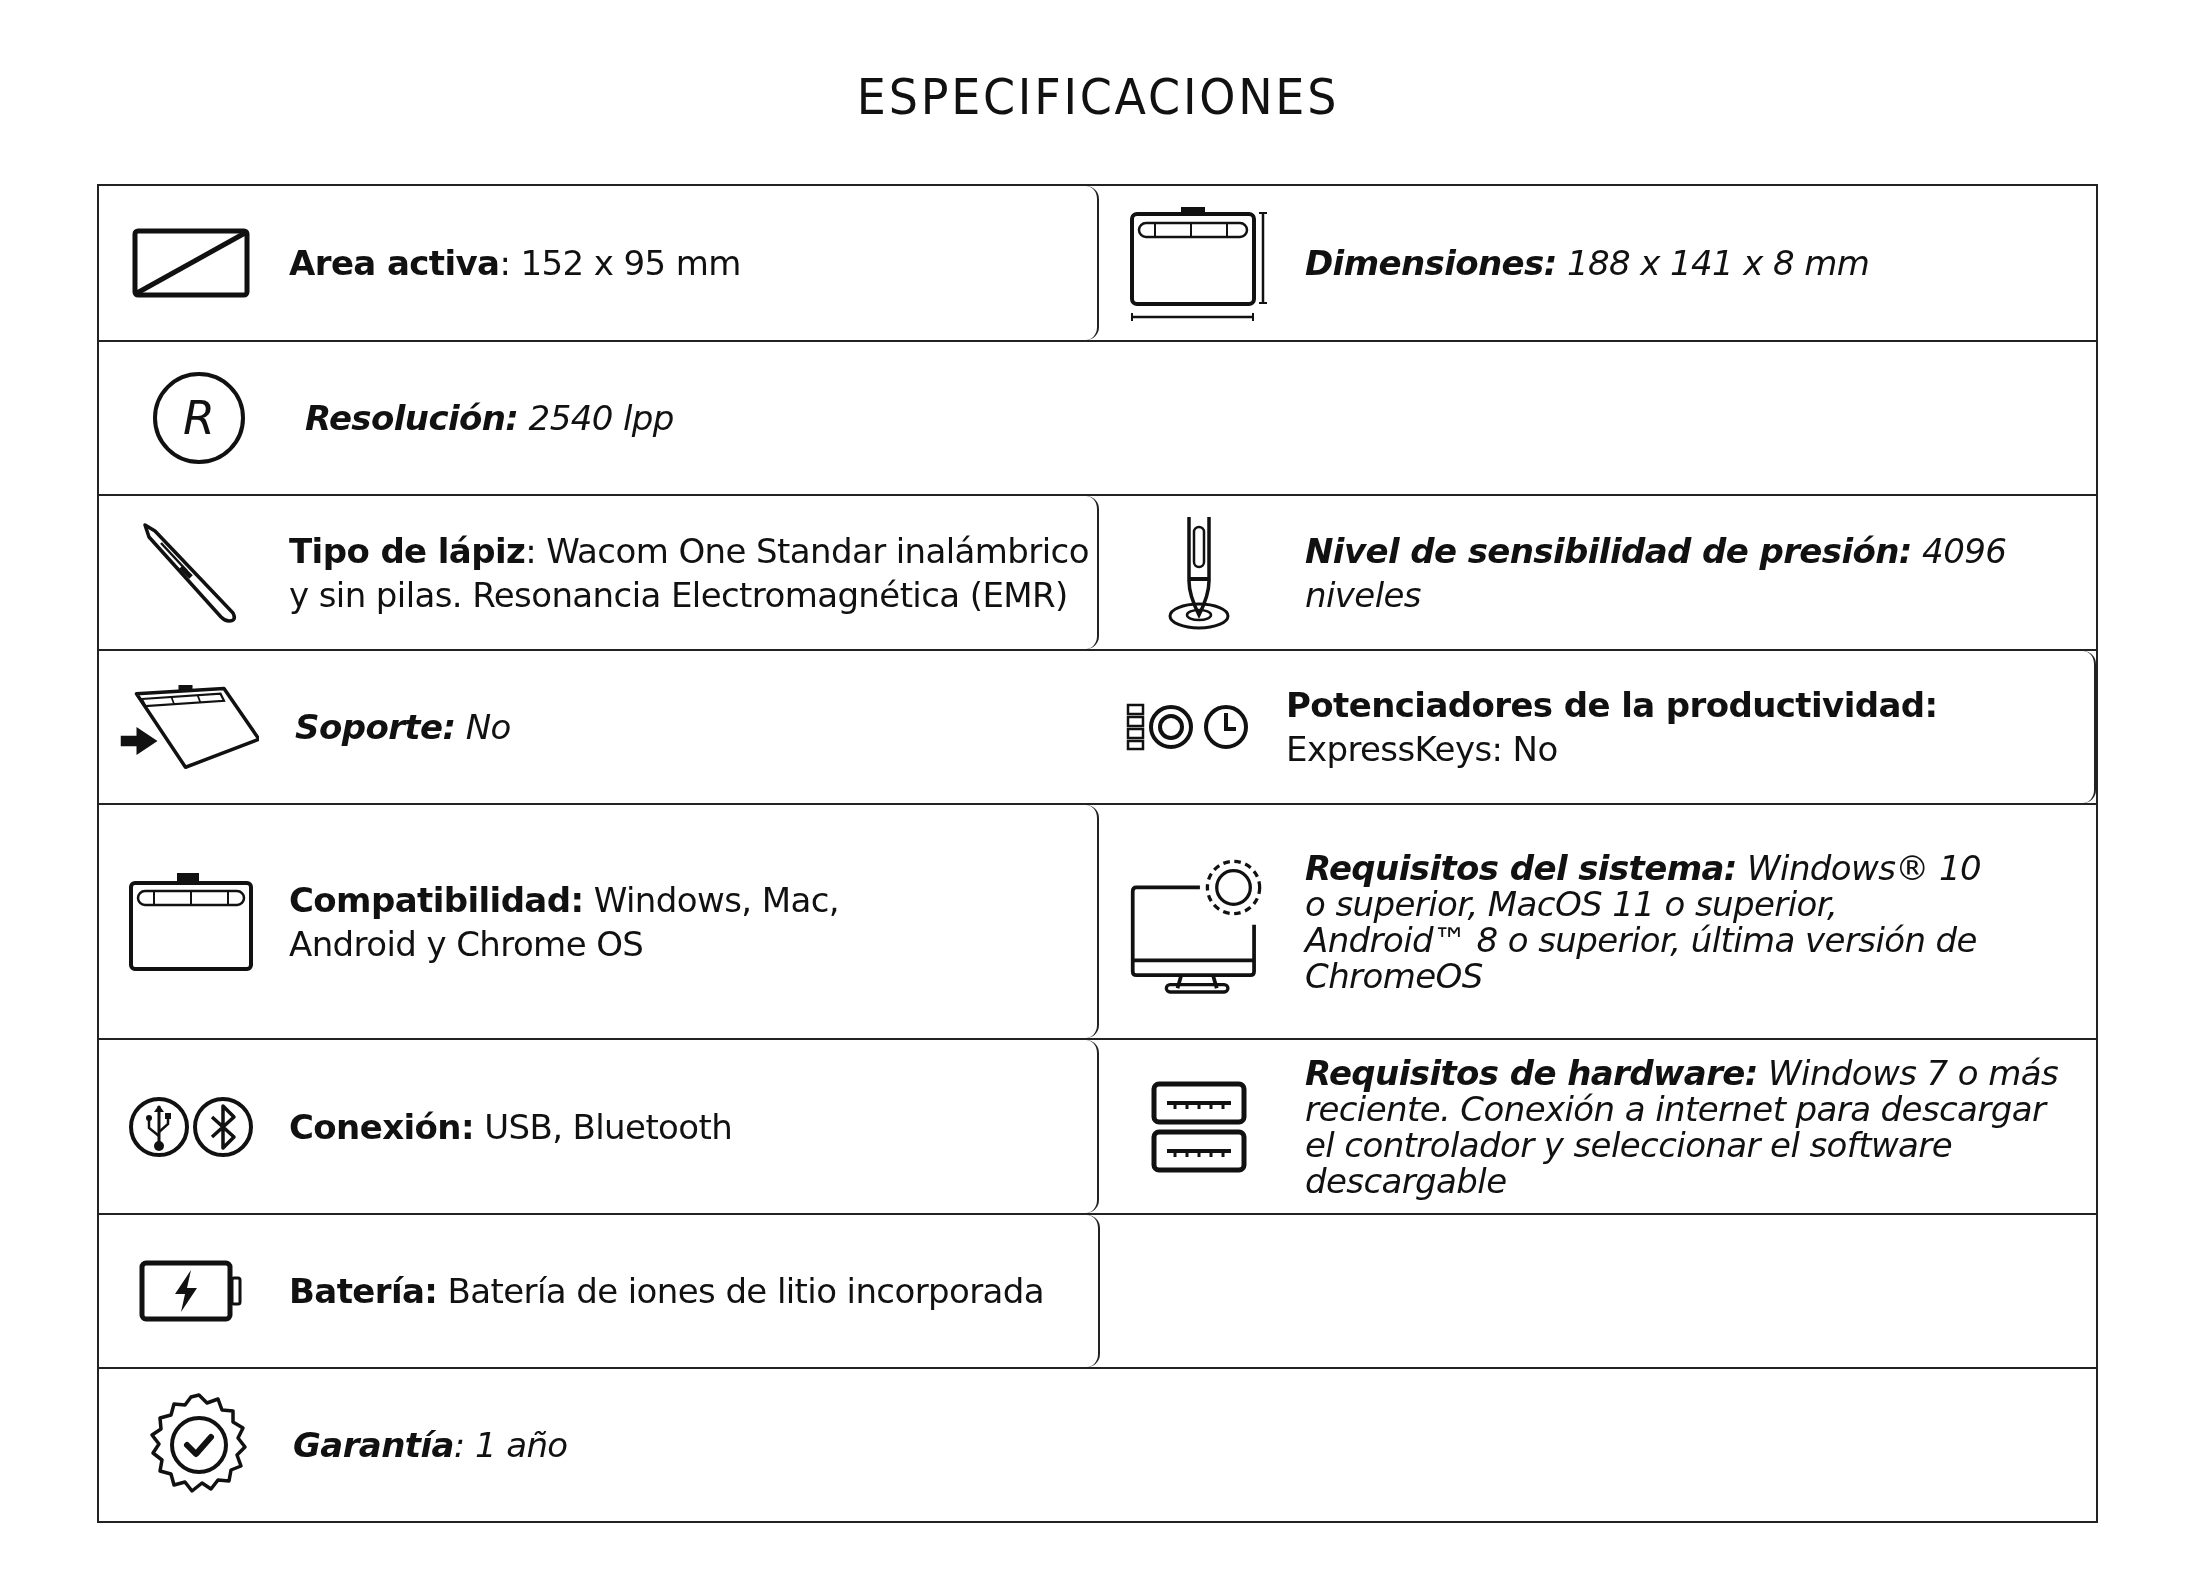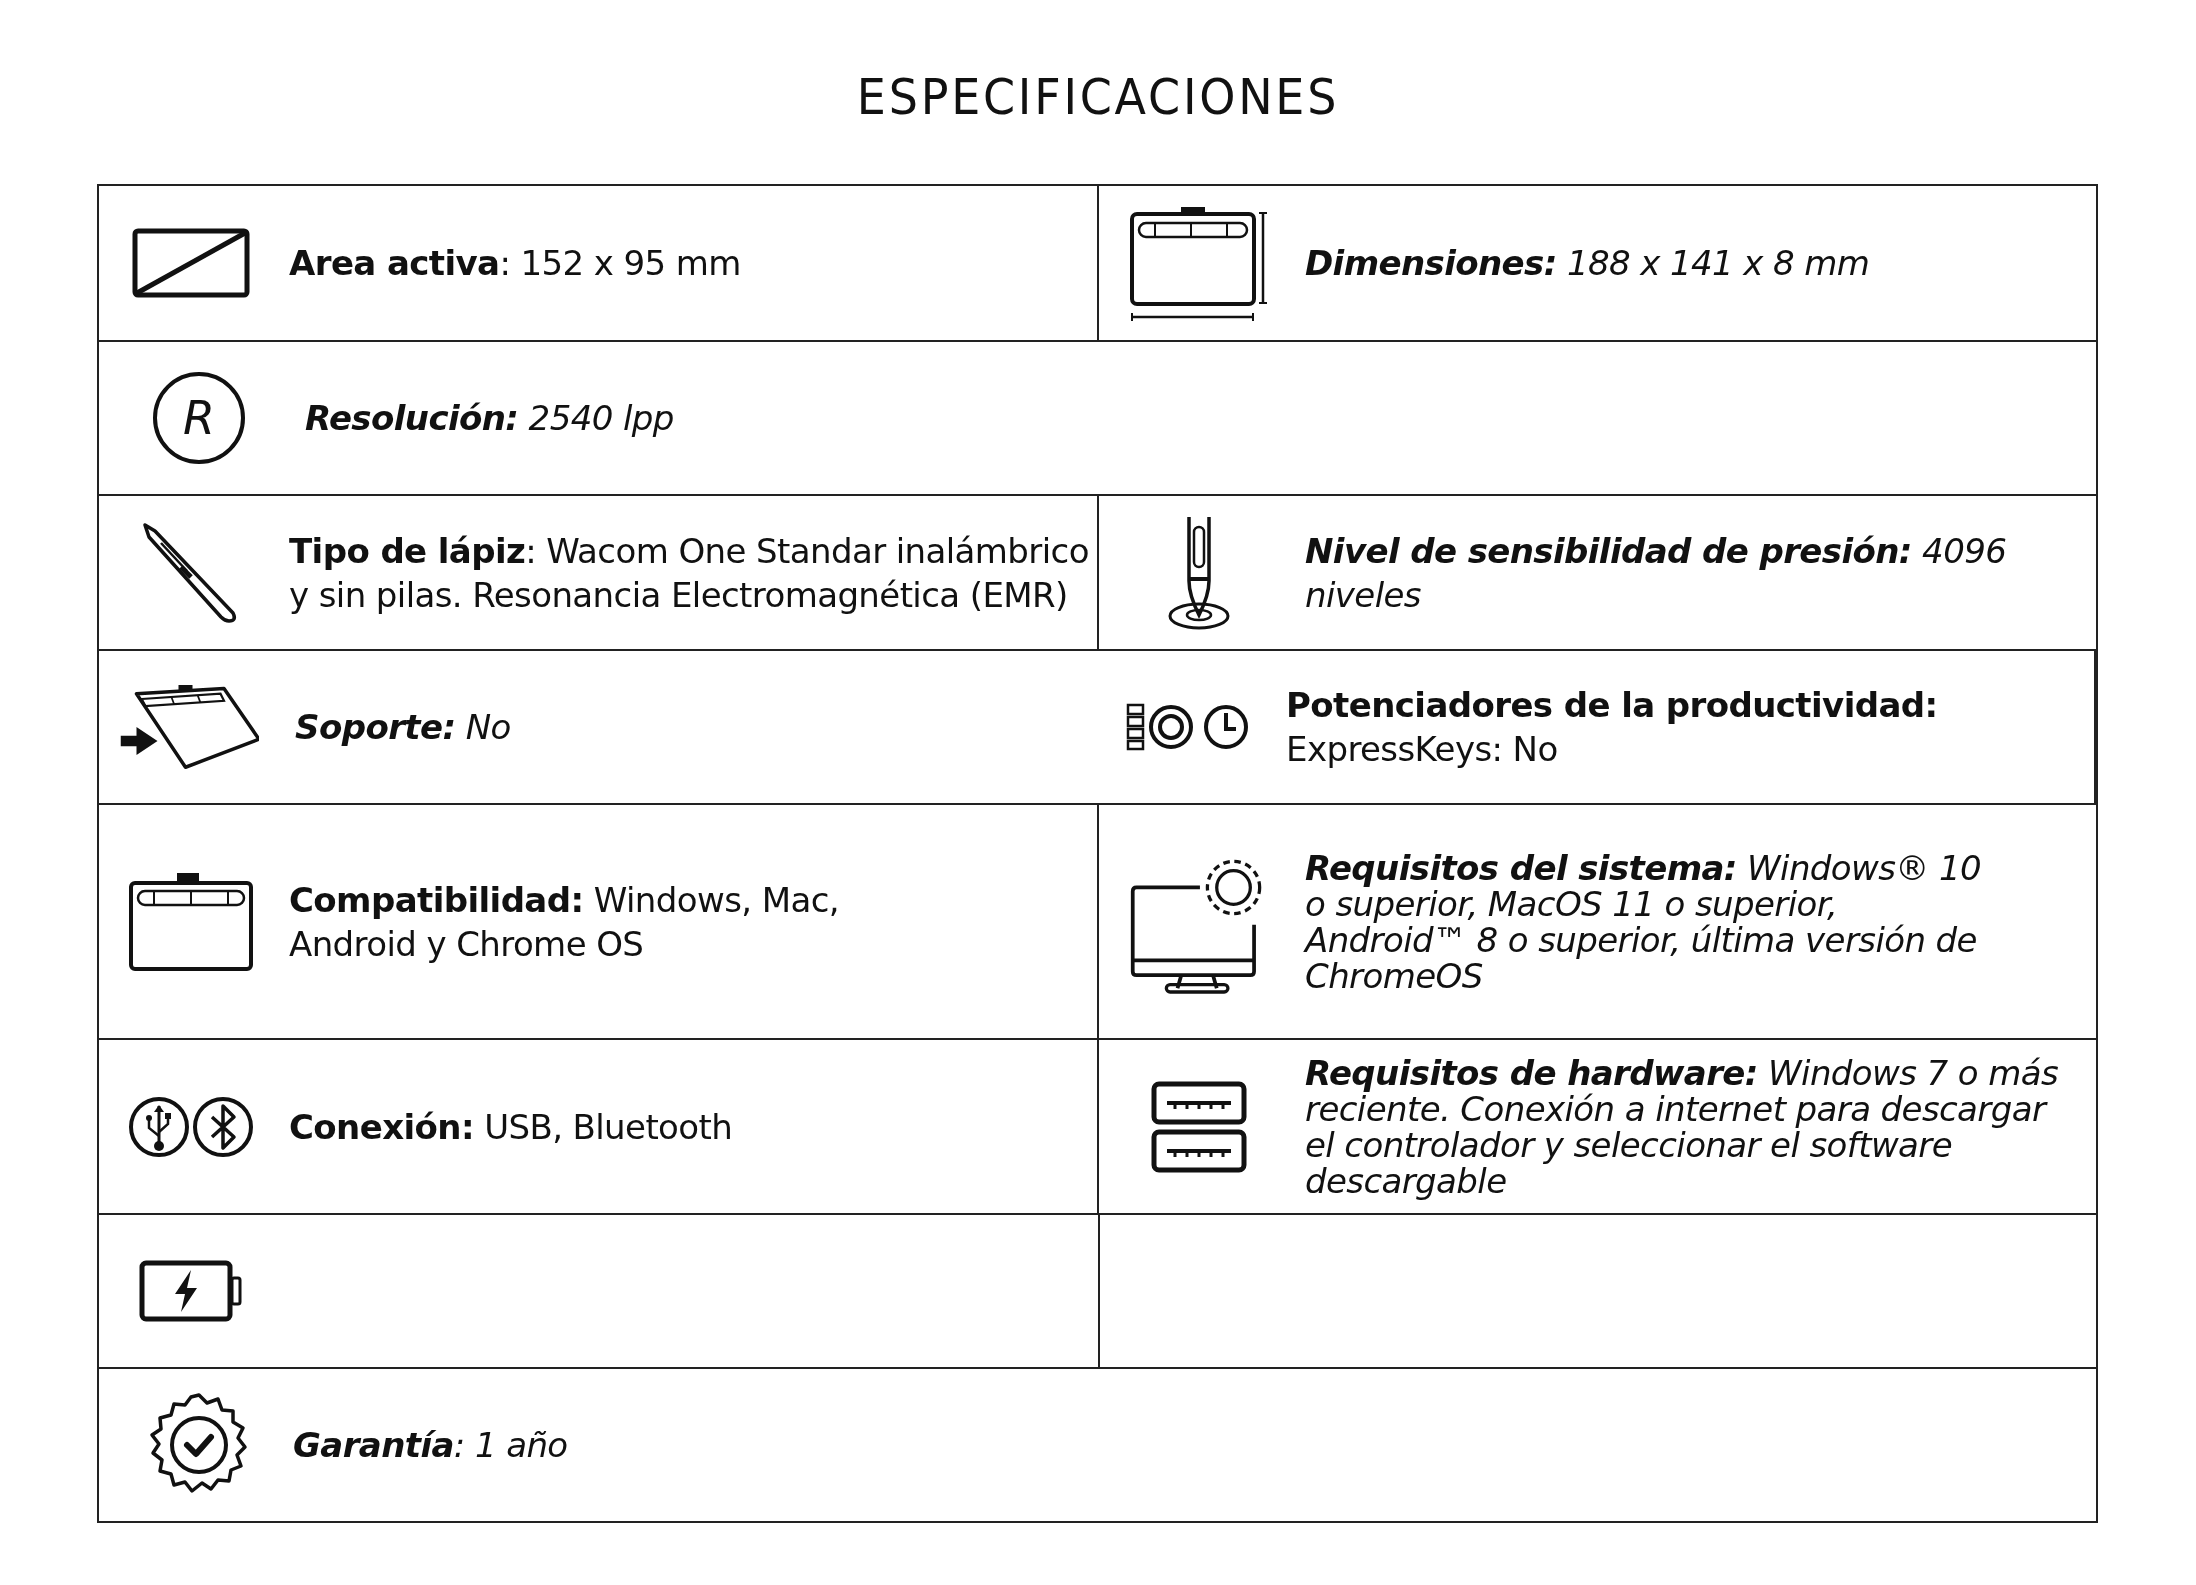--- a/index.html
+++ b/index.html
@@ -2,21 +2,21 @@
 <html><head>
 <meta charset="utf-8">
 <style>
   html, body { margin:0; padding:0; background:#ffffff; }
   body { width:2196px; height:1585px; position:relative; font-family:"Liberation Sans", sans-serif; color:#111111; overflow:hidden; }
   .title { position:absolute; left:0; top:68px; width:2196px; text-align:center; font-size:50px; letter-spacing:3px; font-weight:400; font-family:"DejaVu Sans", sans-serif; transform:scaleX(0.92); }
   .table { position:absolute; left:97px; top:184px; width:2001px; border:2px solid #222; box-sizing:border-box; }
   .row { display:flex; border-top:2px solid #222; box-sizing:border-box; }
   .row:first-child { border-top:none; }
   .cell { width:50%; display:flex; align-items:center; box-sizing:border-box; position:relative; }
-  .cell.left { border-right:2px solid #222; width:1001px; }
+  .cell.left { border-right:2px solid #222; width:1001px;border-radius:13px; }
   .cell.right { width:998px;font-style:italic; }
   .icon { width:140px; flex:0 0 140px; display:flex; align-items:center; justify-content:center; margin-left:22px; margin-right:28px; }
   .cell.right .icon { margin-left:30px; margin-right:36px; }
   .text { font-size:34px; line-height:44px; font-family:"DejaVu Sans", sans-serif; letter-spacing:-0.6px; transform-origin:left center; }
   .text.dense { line-height:36px; }
   .label { font-weight:700; }
   .val { font-weight:400; }
   svg { display:block; }
 </style>
 </head>
@@ -188,20 +188,21 @@
 
   <div class="row" style="height:154px">
     <div class="cell left">
       <div class="icon">
         <svg width="104" height="62" viewBox="0 0 104 62">
             <rect x="3" y="3" width="88" height="56" rx="4" fill="none" stroke="#111" stroke-width="5"></rect>
             <rect x="93" y="18" width="8" height="26" rx="2" fill="none" stroke="#111" stroke-width="3"></rect>
             <path d="M52 10 L36 34 L46 34 L42 52 L58 28 L48 28 Z" fill="#111"></path>
           </svg>
       </div>
+      <div class="text"><span class="label">Batería:</span><span> </span><span class="val">Batería de iones de litio incorporada</span></div>
     </div>
   </div>
 
   <div class="row" style="height:154px">
     <div class="cell right">
       <div class="icon" style="margin-right:24px">
         <svg width="104" height="104" viewBox="0 0 104 104">
             <polygon points="52,2 60,10 71,6 75,17 86,18 86,29 96,35 91,45 98,54 90,62 94,73 84,77 82,88 71,87 64,96 55,90 45,98 38,89 27,92 24,81 13,78 15,67 6,60 12,51 5,42 14,36 13,25 24,22 27,11 38,12 44,4" fill="none" stroke="#111" stroke-width="3.5" stroke-linejoin="round"></polygon>
             <circle cx="52" cy="52" r="27" fill="none" stroke="#111" stroke-width="4"></circle>
             <path d="M40 52 L49 61 L64 44" fill="none" stroke="#111" stroke-width="6" stroke-linecap="round" stroke-linejoin="round"></path>

